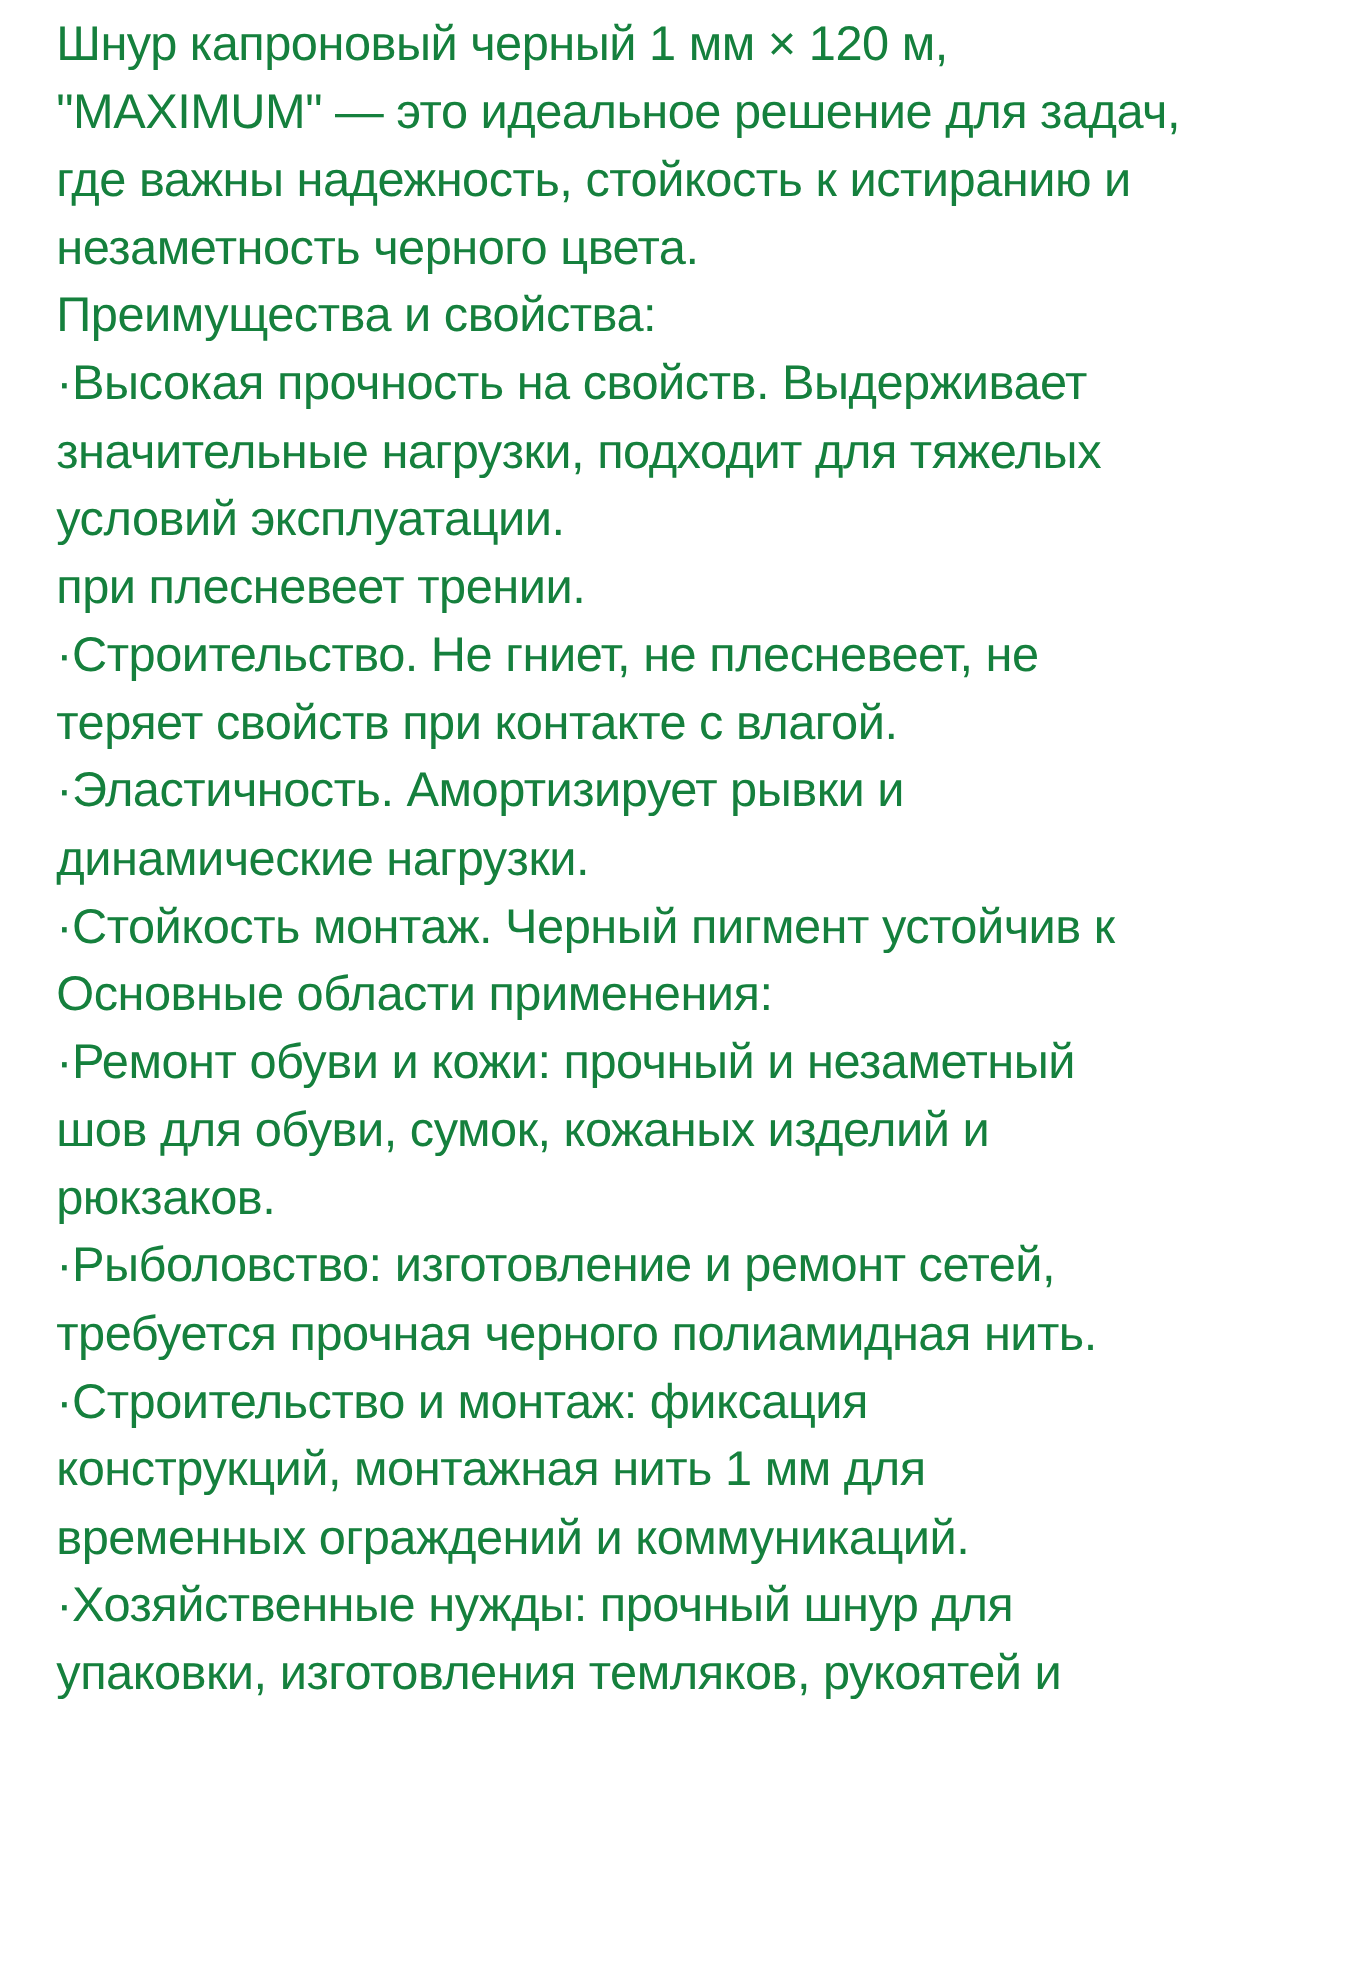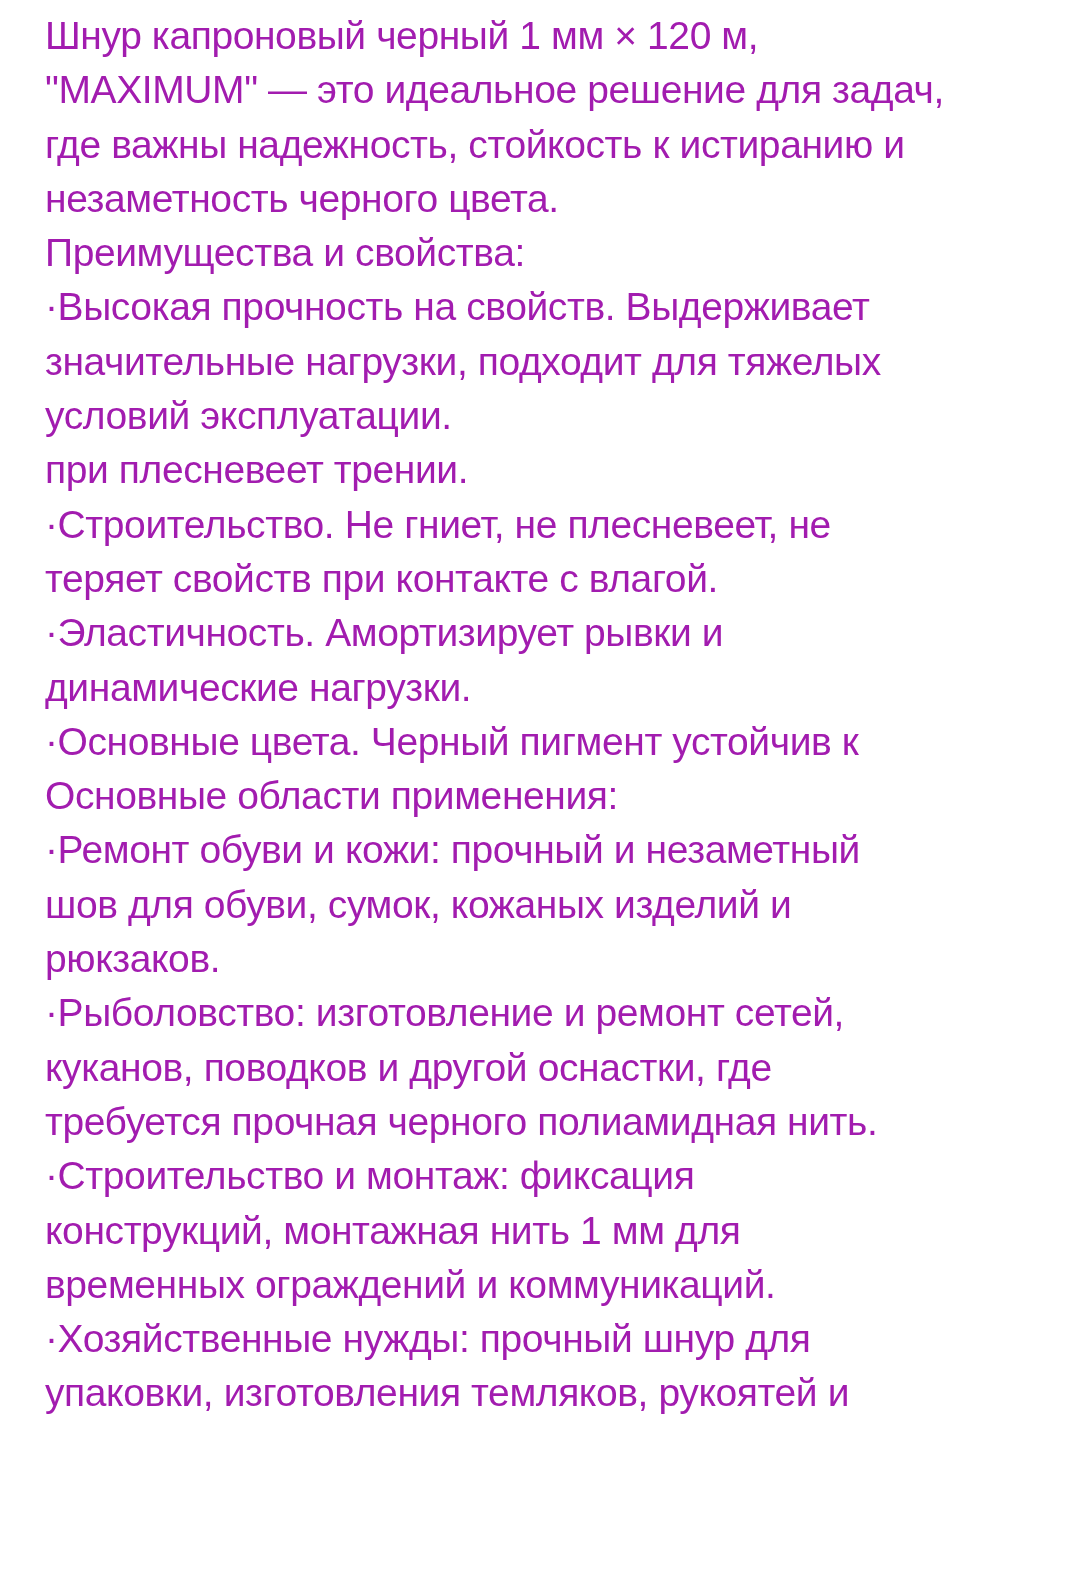--- a/index.html
+++ b/index.html
@@ -10,21 +10,21 @@
   body {
     width: 1080px;
     height: 1584px;
     overflow: hidden;
     font-family: "Liberation Sans", "DejaVu Sans", sans-serif;
   }
   .description {
     box-sizing: border-box;
     width: 944px;
     padding: 9px 20px 0 45px;
-    color: #a21caf;
+    color: #15803d;
     font-size: 39px;
     line-height: 54.3px;
     letter-spacing: -0.4px;
     font-weight: 400;
   }
   .text-line {
     white-space: nowrap;
     height: 54.3px;
   }
 </style>
@@ -38,26 +38,25 @@
     <div class="text-line">незаметность черного цвета.</div>
     <div class="text-line">Преимущества и свойства:</div>
     <div class="text-line">·Высокая прочность на свойств. Выдерживает</div>
     <div class="text-line">значительные нагрузки, подходит для тяжелых</div>
     <div class="text-line">условий эксплуатации.</div>
     <div class="text-line">при плесневеет трении.</div>
     <div class="text-line">·Строительство. Не гниет, не плесневеет, не</div>
     <div class="text-line">теряет свойств при контакте с влагой.</div>
     <div class="text-line">·Эластичность. Амортизирует рывки и</div>
     <div class="text-line">динамические нагрузки.</div>
-    <div class="text-line">·Основные цвета. Черный пигмент устойчив к</div>
+    <div class="text-line">·Стойкость монтаж. Черный пигмент устойчив к</div>
     <div class="text-line">Основные области применения:</div>
     <div class="text-line">·Ремонт обуви и кожи: прочный и незаметный</div>
     <div class="text-line">шов для обуви, сумок, кожаных изделий и</div>
     <div class="text-line">рюкзаков.</div>
     <div class="text-line">·Рыболовство: изготовление и ремонт сетей,</div>
-    <div class="text-line">куканов, поводков и другой оснастки, где</div>
     <div class="text-line">требуется прочная черного полиамидная нить.</div>
     <div class="text-line">·Строительство и монтаж: фиксация</div>
     <div class="text-line">конструкций, монтажная нить 1 мм для</div>
     <div class="text-line">временных ограждений и коммуникаций.</div>
     <div class="text-line">·Хозяйственные нужды: прочный шнур для</div>
     <div class="text-line">упаковки, изготовления темляков, рукоятей и</div>
   </div>
 
 </body></html>

